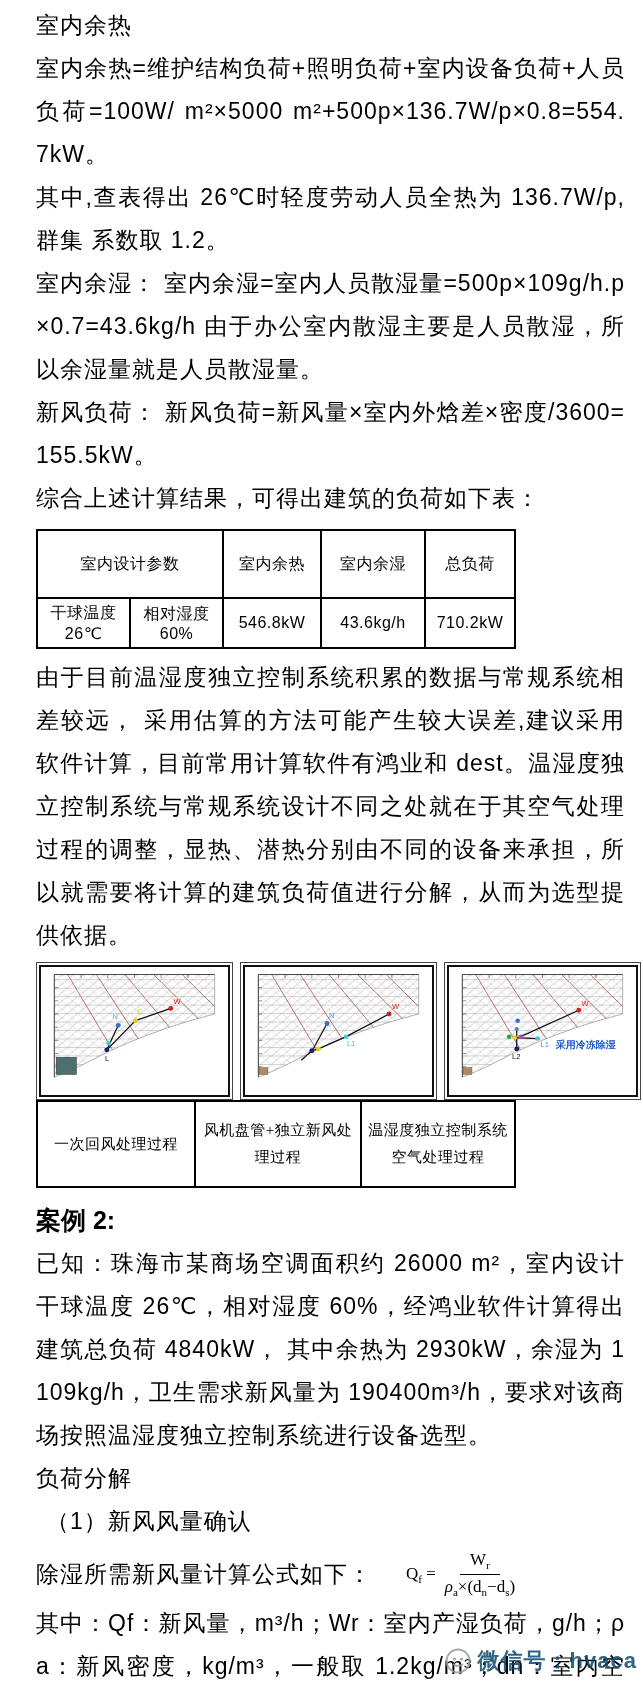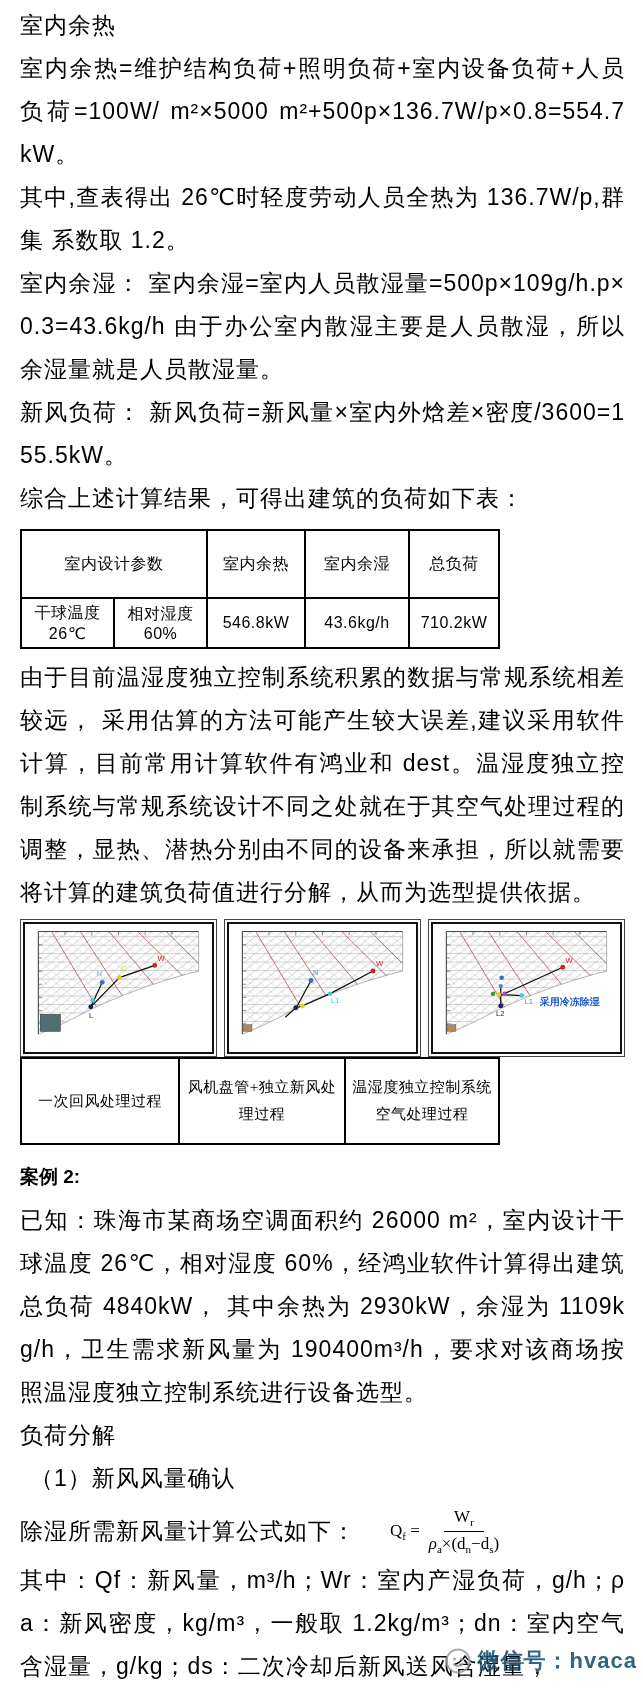--- a/index.html
+++ b/index.html
@@ -1,19 +1,19 @@
 <!DOCTYPE html>
 <html><head>
 <meta charset="utf-8">
 <style>
   html,body{margin:0;padding:0;background:#ffffff;}
   #page{
     position:relative;width:643px;height:1695px;overflow:hidden;
     background:#ffffff;color:#000;box-sizing:border-box;
-    padding:4px 18px 0 20px;
+    padding:4px 18px 0 36px;
     font-family:"Liberation Sans","DejaVu Sans",sans-serif;
   }
   .para{
     font-size:23px;line-height:43px;text-align:justify;
     letter-spacing:1px;margin:0;word-break:break-all;
   }
   .para.single{text-align:left;}
   
   table.load{border-collapse:collapse;table-layout:fixed;width:478px;margin:9px 0 7px 0;}
   table.load th,table.load td{
@@ -26,21 +26,21 @@
   .charts{display:flex;gap:7px;width:605px;margin-top:5px;}
   .panel{flex:1;border:1px solid #444;padding:2px;background:#fff;box-sizing:border-box;}
   .panel-inner{border:2px solid #111;height:128px;}
   .panel-inner svg{display:block;width:100%;height:100%;}
   
   table.caps{border-collapse:collapse;table-layout:fixed;width:478px;font-family:Liberation Serif, serif;}
   table.caps td{
     border:2px solid #000;height:80px;text-align:center;vertical-align:middle;
     font-size:15px;line-height:27px;padding:2px 5px;letter-spacing:0.5px;
   }
-  .case-head{font-size:19px;font-weight:bold;margin:14px 0 4px 0;line-height:36px;}
+  .case-head{font-size:25px;font-weight:bold;margin:14px 0 4px 0;line-height:36px;}
   .formula-row{display:flex;align-items:center;margin:6px 0 2px 0;}
   .formula-row .para{flex:0 0 auto;}
   .formula{
     font-family:"Liberation Serif","DejaVu Serif",serif;
     font-size:17px;display:flex;align-items:center;margin-left:34px;color:#000;
   }
   .formula sub{font-size:11px;}
   .frac{display:inline-flex;flex-direction:column;align-items:center;margin-left:7px;line-height:1.25;}
   .frac .num{border-bottom:1.4px solid #000;padding:0 10px 1px 10px;}
   .frac .den{padding:1px 2px 0 2px;}
@@ -66,21 +66,21 @@
       </pattern>
       <clipPath id="fanclip">
         <path d="M14,8 H182 V50 C150,58 100,74 55,98 C38,107 24,113 14,117 Z"></path>
       </clipPath>
     </defs>
   </svg>
 
   <p class="para single">室内余热</p>
   <p class="para">室内余热=维护结构负荷+照明负荷+室内设备负荷+人员负荷=100W/ m²×5000 m²+500p×136.7W/p×0.8=554.7kW。</p>
   <p class="para">其中,查表得出 26℃时轻度劳动人员全热为 136.7W/p,群集 系数取 1.2。</p>
-  <p class="para">室内余湿： 室内余湿=室内人员散湿量=500p×109g/h.p×0.3=43.6kg/h  由于办公室内散湿主要是人员散湿，所以余湿量就是人员散湿量。</p>
+  <p class="para">室内余湿： 室内余湿=室内人员散湿量=500p×109g/h.p×0.7=43.6kg/h  由于办公室内散湿主要是人员散湿，所以余湿量就是人员散湿量。</p>
   <p class="para">新风负荷： 新风负荷=新风量×室内外焓差×密度/3600=155.5kW。</p>
   <p class="para single">综合上述计算结果，可得出建筑的负荷如下表：</p>
 
   <table class="load">
     <colgroup>
       <col style="width:93px">
         <col style="width:93px">
         <col style="width:98px">
         <col style="width:104px">
         <col style="width:90px">

